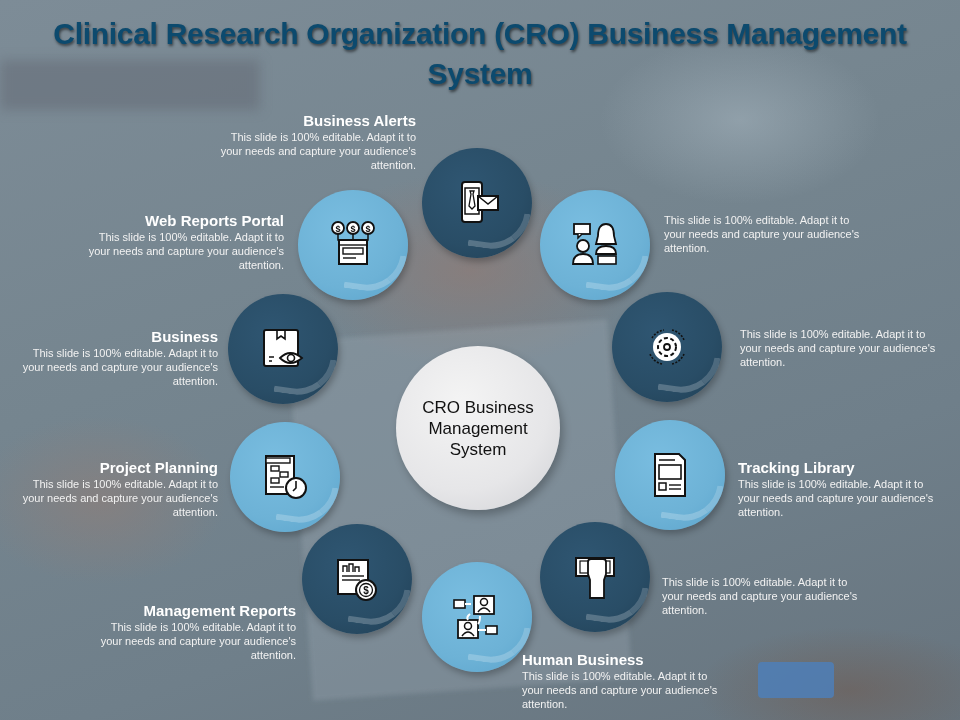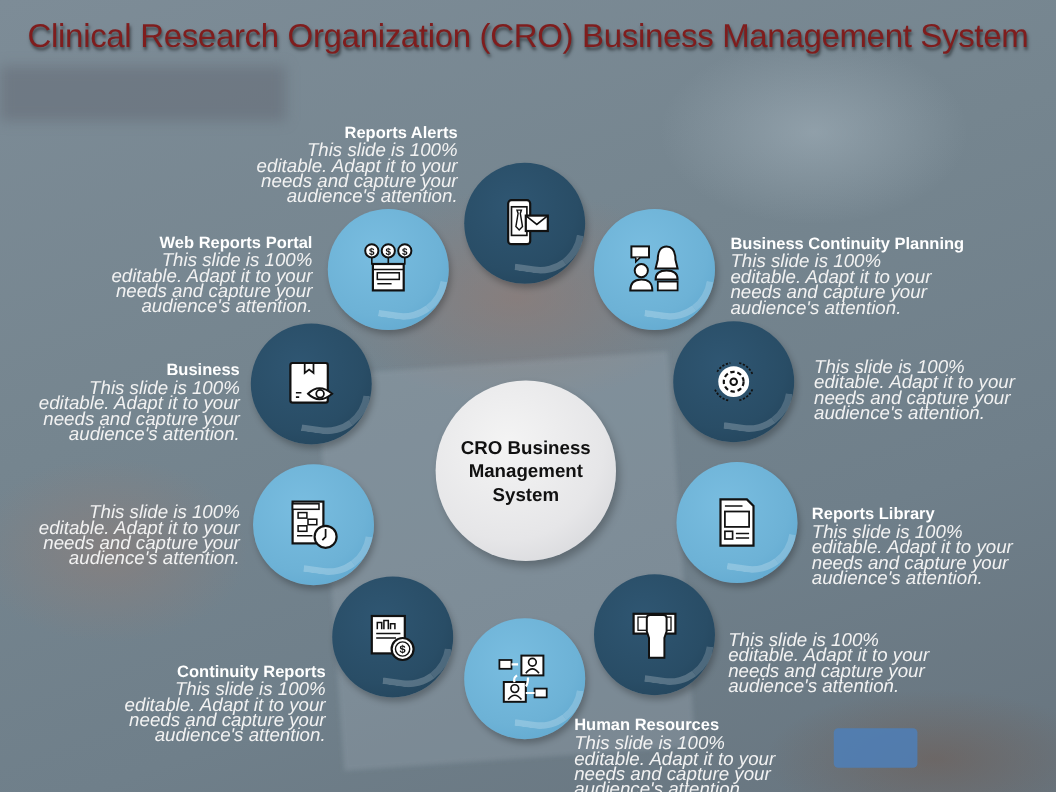--- a/index.html
+++ b/index.html
@@ -14,43 +14,43 @@
       linear-gradient(160deg, #7d8c97 0%, #75858f 40%, #6f7f8a 70%, #67747e 100%);
   }
   .bg-streak { position:absolute; left:0; top:60px; width:260px; height:50px;
     background:rgba(95,100,110,0.45); filter:blur(6px); }
   .bg-paper { position:absolute; left:300px; top:330px; width:320px; height:360px;
     background:rgba(190,200,210,0.18); transform:rotate(-4deg); filter:blur(2px); }
   .clip { position:absolute; left:758px; top:662px; width:76px; height:36px;
     background:#4d7fb8; border-radius:4px; opacity:0.85; }
 
   .title { position:absolute; left:0; top:14px; width:960px; text-align:center;
-    color:#7f1d1d; font-weight:normal; font-size:30px; line-height:40px;
+    color:#0c4a6e; font-weight:bold; font-size:30px; line-height:40px;
     text-shadow:1px 2px 3px rgba(0,0,0,0.55); letter-spacing:-0.3px; }
 
   .center { position:absolute; left:396px; top:346px; width:164px; height:164px;
     border-radius:50%;
     background:radial-gradient(circle at 40% 35%, #f4f4f4 0%, #e6e6e8 60%, #cfd0d4 100%);
     box-shadow:3px 5px 8px rgba(0,0,0,0.25);
     display:flex; align-items:center; justify-content:center; text-align:center; }
-  .center span { font-weight:bold; font-size:17px; line-height:21px; color:#111; width:150px; }
+  .center span { font-weight:normal; font-size:17px; line-height:21px; color:#111; width:150px; }
 
   .node { position:absolute; width:110px; height:110px; border-radius:50%;
     box-shadow:2px 4px 6px rgba(0,0,0,0.25);
     display:flex; align-items:center; justify-content:center; }
   .node.light { background:radial-gradient(circle at 40% 35%, #79bde0 0%, #6db2d6 60%, #5aa3cc 100%); }
   .node.dark  { background:radial-gradient(circle at 40% 35%, #2f5672 0%, #294d66 60%, #203f55 100%); }
   .node::after { content:""; position:absolute; right:4px; bottom:8px; width:52px; height:34px;
     border-radius:0 0 50px 0; border-bottom:6px solid rgba(255,255,255,0.22);
     border-right:6px solid rgba(255,255,255,0.18); transform:rotate(8deg); }
   .node svg { width:54px; height:54px; }
 
   .label { position:absolute; color:#fff; }
   .label .h { font-weight:bold; font-size:15px; line-height:18px; white-space:nowrap; }
-  .label .d { font-style:italic; font-size:17px; line-height:14px; color:#f2f2f2; width:200px; }
+  .label .d { font-size:11px; line-height:14px; color:#f2f2f2; width:200px; }
   .label.r { text-align:right; }
   .label.r .d { margin-left:auto; }
 </style>
 </head>
 <body>
 
 <div class="bg"></div>
 <div class="bg-streak"></div>
 <div class="bg-paper"></div>
 <div class="clip"></div>
@@ -64,37 +64,36 @@
 <div class="node dark" style="left:422px;top:148px;">
   <svg viewBox="0 0 54 54">
     <rect x="12" y="6" width="20" height="40" rx="3" fill="#fff" stroke="#111" stroke-width="2"></rect>
     <rect x="15" y="12" width="14" height="26" fill="#fff" stroke="#111" stroke-width="1.5"></rect>
     <path d="M20 15 l4 0 l-1 3 l2 12 l-3 3 l-3 -3 l2 -12z" fill="none" stroke="#111" stroke-width="1.3"></path>
     <rect x="28" y="20" width="20" height="14" fill="#fff" stroke="#111" stroke-width="2"></rect>
     <path d="M28 20 l10 8 l10 -8" fill="none" stroke="#111" stroke-width="1.5"></path>
   </svg>
 </div>
 <div class="label r" style="left:216px;top:112px;">
-  <div class="h">Reports Alerts</div>
+  <div class="h">Business Alerts</div>
   <div class="d">This slide is 100% editable. Adapt it to your needs and capture your audience's attention.</div>
 </div>
 
 <div class="node light" style="left:540px;top:190px;">
   <svg viewBox="0 0 54 54">
     <rect x="6" y="6" width="16" height="10" fill="#fff" stroke="#111" stroke-width="1.8"></rect>
     <path d="M10 16 l0 4 l4 -4" fill="#fff" stroke="#111" stroke-width="1.5"></path>
     <circle cx="15" cy="28" r="6" fill="#fff" stroke="#111" stroke-width="1.8"></circle>
     <path d="M5 46 q0 -10 10 -10 q10 0 10 10z" fill="#fff" stroke="#111" stroke-width="1.8"></path>
     <path d="M30 18 q0 -12 8 -12 q8 0 8 12 l2 8 l-20 0z" fill="#fff" stroke="#111" stroke-width="1.8"></path>
     <path d="M28 36 q0 -8 10 -8 q10 0 10 8z" fill="#fff" stroke="#111" stroke-width="1.8"></path>
     <rect x="30" y="38" width="18" height="8" fill="#fff" stroke="#111" stroke-width="1.6"></rect>
   </svg>
 </div>
 <div class="label" style="left:664px;top:213px;">
-  <div class="h">Business Continuity Planning</div>
   <div class="d">This slide is 100% editable. Adapt it to your needs and capture your audience's attention.</div>
 </div>
 
 <div class="node dark" style="left:612px;top:292px;">
   <svg viewBox="0 0 54 54">
     <circle cx="27" cy="27" r="14" fill="#fff"></circle>
     <circle cx="27" cy="27" r="9" fill="none" stroke="#111" stroke-width="2" stroke-dasharray="4 2.5"></circle>
     <circle cx="27" cy="27" r="3" fill="none" stroke="#111" stroke-width="1.8"></circle>
     <path d="M12 18 a17 17 0 0 1 12 -8" fill="none" stroke="#111" stroke-width="1.6" stroke-dasharray="2 1.5"></path>
     <path d="M32 10 a17 17 0 0 1 12 10" fill="none" stroke="#111" stroke-width="1.6" stroke-dasharray="2 1.5"></path>
@@ -110,21 +109,21 @@
   <svg viewBox="0 0 54 54">
     <path d="M12 6 l24 0 l6 6 l0 36 l-30 0z" fill="#fff" stroke="#111" stroke-width="2"></path>
     <line x1="16" y1="12" x2="32" y2="12" stroke="#111" stroke-width="1.5"></line>
     <rect x="16" y="17" width="22" height="14" fill="#fff" stroke="#111" stroke-width="1.6"></rect>
     <rect x="16" y="35" width="7" height="7" fill="#fff" stroke="#111" stroke-width="1.5"></rect>
     <line x1="26" y1="37" x2="38" y2="37" stroke="#111" stroke-width="1.4"></line>
     <line x1="26" y1="41" x2="38" y2="41" stroke="#111" stroke-width="1.4"></line>
   </svg>
 </div>
 <div class="label" style="left:738px;top:459px;">
-  <div class="h">Reports Library</div>
+  <div class="h">Tracking Library</div>
   <div class="d">This slide is 100% editable. Adapt it to your needs and capture your audience's attention.</div>
 </div>
 
 <div class="node dark" style="left:540px;top:522px;">
   <svg viewBox="0 0 54 54">
     <rect x="8" y="8" width="38" height="18" fill="#fff" stroke="#111" stroke-width="2"></rect>
     <rect x="12" y="11" width="30" height="12" fill="none" stroke="#111" stroke-width="1.2"></rect>
     <path d="M20 24 l0 -12 q0 -3 3 -3 l12 0 q3 0 3 3 l0 12 l-2 6 l0 18 l-14 0 l0 -18z" fill="#fff" stroke="#111" stroke-width="1.8"></path>
   </svg>
 </div>
@@ -139,53 +138,54 @@
     <circle cx="34" cy="12" r="3.5" fill="none" stroke="#111" stroke-width="1.5"></circle>
     <path d="M28 22 q6 -8 12 0" fill="none" stroke="#111" stroke-width="1.5"></path>
     <rect x="8" y="30" width="20" height="18" fill="#fff" stroke="#111" stroke-width="1.8"></rect>
     <circle cx="18" cy="36" r="3.5" fill="none" stroke="#111" stroke-width="1.5"></circle>
     <path d="M12 46 q6 -8 12 0" fill="none" stroke="#111" stroke-width="1.5"></path>
     <rect x="36" y="36" width="11" height="8" fill="#fff" stroke="#111" stroke-width="1.6"></rect>
     <path d="M15 14 l6 0 M20 24 q-4 3 -2 6 M30 26 q0 6 -2 8 M28 40 l8 0" fill="none" stroke="#fff" stroke-width="2"></path>
   </svg>
 </div>
 <div class="label" style="left:522px;top:651px;">
-  <div class="h">Human Resources</div>
+  <div class="h">Human Business</div>
   <div class="d">This slide is 100% editable. Adapt it to your needs and capture your audience's attention.</div>
 </div>
 
 <div class="node dark" style="left:302px;top:524px;">
   <svg viewBox="0 0 54 54">
     <rect x="8" y="8" width="30" height="34" fill="#fff" stroke="#111" stroke-width="2"></rect>
     <path d="M13 20 l0 -6 l4 0 l0 6 M19 20 l0 -8 l4 0 l0 8 M25 20 l0 -5 l4 0 l0 5" fill="none" stroke="#111" stroke-width="1.4"></path>
     <line x1="12" y1="24" x2="34" y2="24" stroke="#111" stroke-width="1.4"></line>
     <line x1="12" y1="28" x2="30" y2="28" stroke="#111" stroke-width="1.4"></line>
     <circle cx="36" cy="38" r="10" fill="#fff" stroke="#111" stroke-width="2"></circle>
     <circle cx="36" cy="38" r="6.5" fill="none" stroke="#111" stroke-width="1.3"></circle>
     <text x="36" y="42" font-size="10" text-anchor="middle" font-family="Liberation Sans, sans-serif" font-weight="bold" fill="#111">$</text>
   </svg>
 </div>
 <div class="label r" style="left:96px;top:602px;">
-  <div class="h">Continuity Reports</div>
+  <div class="h">Management Reports</div>
   <div class="d">This slide is 100% editable. Adapt it to your needs and capture your audience's attention.</div>
 </div>
 
 <div class="node light" style="left:230px;top:422px;">
   <svg viewBox="0 0 54 54">
     <rect x="8" y="6" width="28" height="38" fill="#fff" stroke="#111" stroke-width="2"></rect>
     <rect x="8" y="8" width="24" height="5" fill="#fff" stroke="#111" stroke-width="1.4"></rect>
     <rect x="13" y="16" width="8" height="5" fill="#fff" stroke="#111" stroke-width="1.4"></rect>
     <rect x="22" y="22" width="8" height="5" fill="#fff" stroke="#111" stroke-width="1.4"></rect>
     <rect x="13" y="28" width="8" height="5" fill="#fff" stroke="#111" stroke-width="1.4"></rect>
     <line x1="12" y1="37" x2="26" y2="37" stroke="#111" stroke-width="1.4"></line>
     <circle cx="38" cy="38" r="10" fill="#fff" stroke="#111" stroke-width="2"></circle>
     <path d="M38 31 l0 7 l-3 3" fill="none" stroke="#111" stroke-width="1.6"></path>
   </svg>
 </div>
 <div class="label r" style="left:18px;top:459px;">
+  <div class="h">Project Planning</div>
   <div class="d">This slide is 100% editable. Adapt it to your needs and capture your audience's attention.</div>
 </div>
 
 <div class="node dark" style="left:228px;top:294px;">
   <svg viewBox="0 0 54 54">
     <rect x="8" y="8" width="34" height="36" rx="2" fill="#fff" stroke="#111" stroke-width="2"></rect>
     <path d="M21 8 l0 9 l4 -3 l4 3 l0 -9" fill="none" stroke="#111" stroke-width="1.6"></path>
     <line x1="13" y1="35" x2="18" y2="35" stroke="#111" stroke-width="1.5"></line>
     <line x1="13" y1="39" x2="16" y2="39" stroke="#111" stroke-width="1.5"></line>
     <path d="M24 36 q10 -10 22 0 q-12 10 -22 0z" fill="#fff" stroke="#111" stroke-width="1.8"></path>

